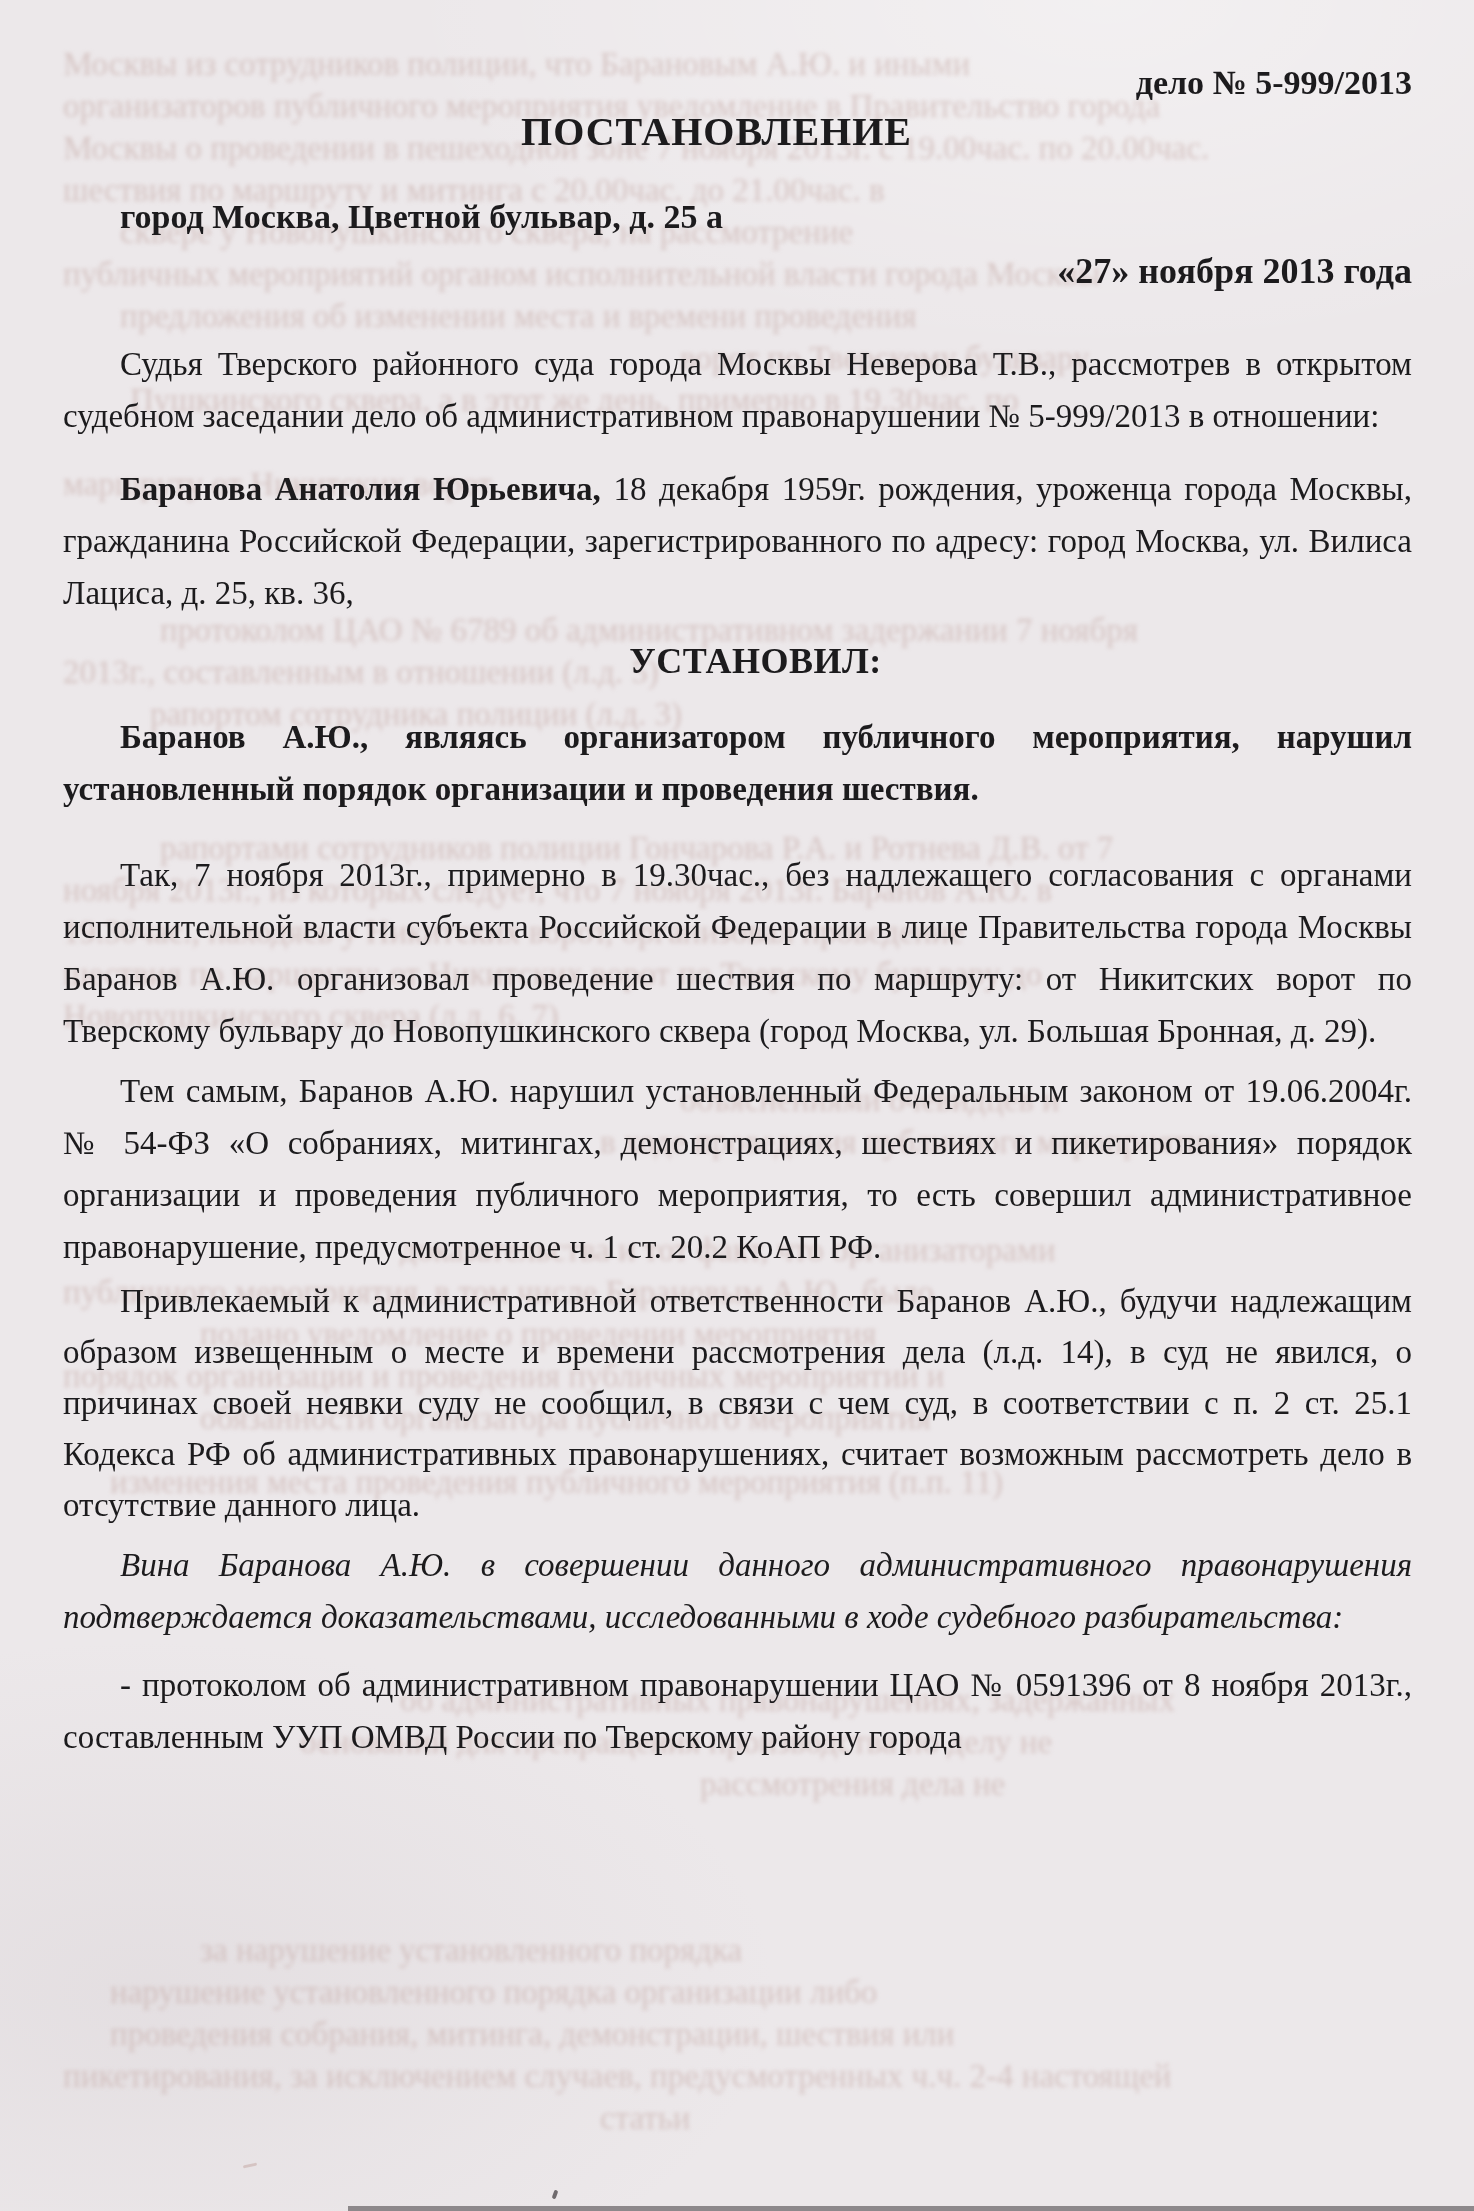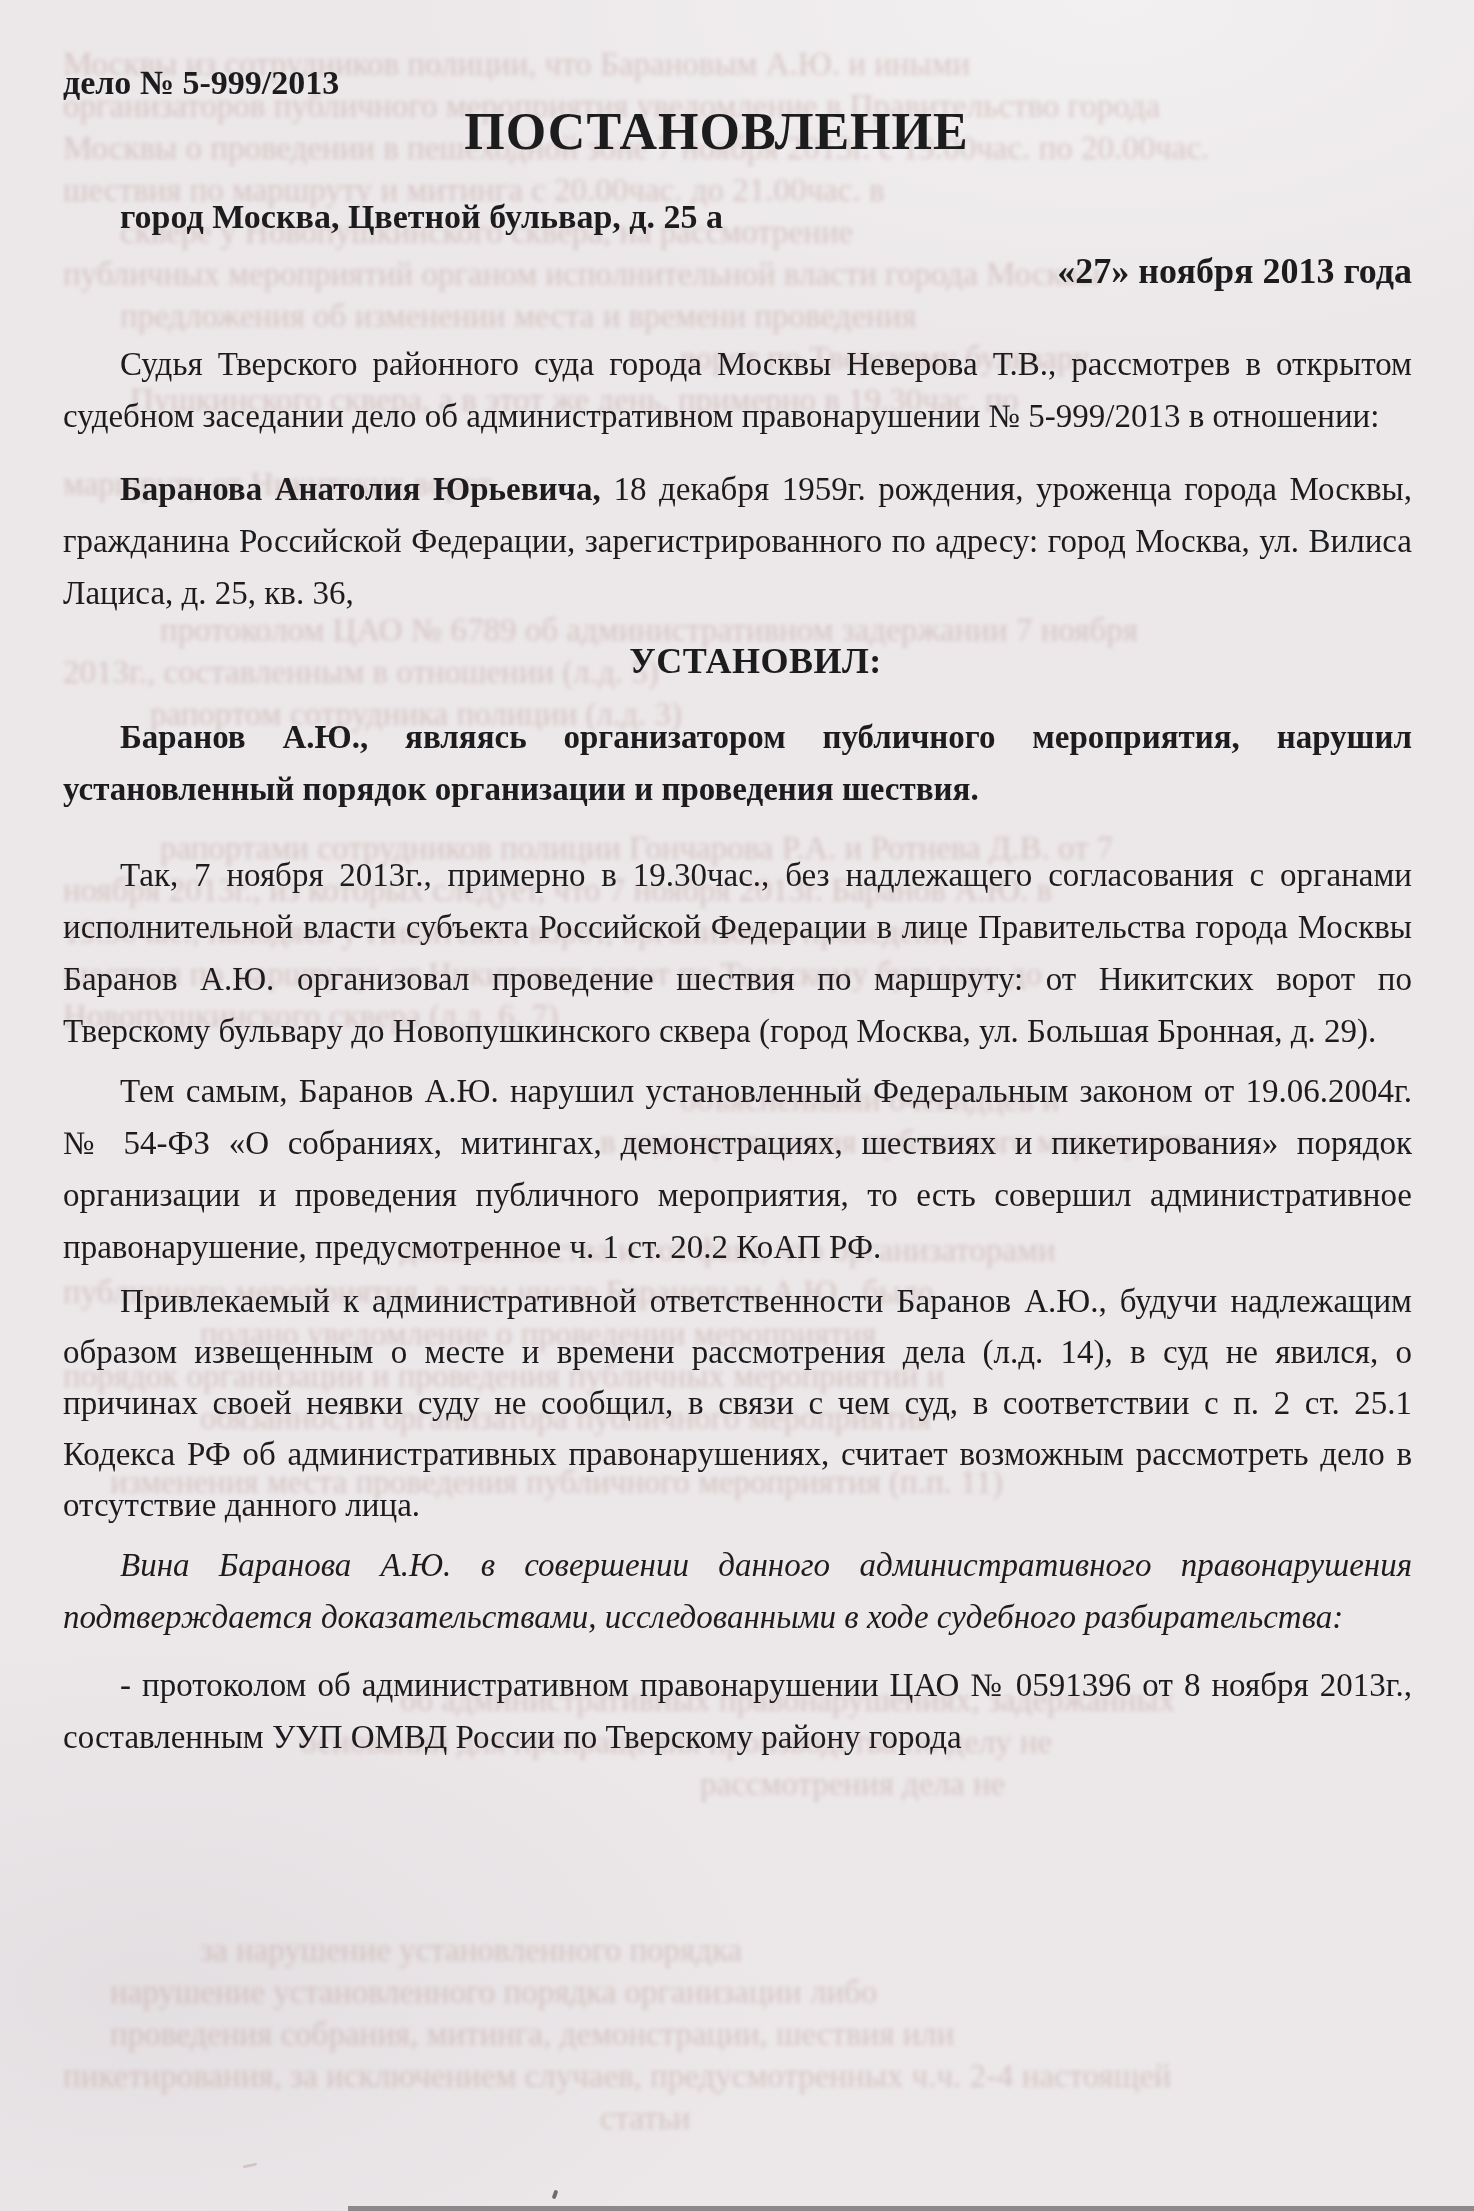--- a/index.html
+++ b/index.html
@@ -23,22 +23,22 @@
     font-size:33px;line-height:40px;
     color:#c3a7a3;
     opacity:.55;
     filter:blur(2px);
     white-space:nowrap;
     overflow:hidden;
   }
   .bleed .gline.just{white-space:normal;text-align:justify;}
   
   .ink{position:absolute;z-index:2;left:63px;width:1349px;top:0;font-size:33px;}
-  .case{margin:64px 0 0;text-align:left;font-weight:bold;font-size:34px;line-height:38px;}
-  .title{margin:8px 42px 0 0;text-align:center;font-weight:bold;font-size:52px;line-height:44px;letter-spacing:1px;}
+  .case{margin:64px 0 0;text-align:right;font-weight:bold;font-size:34px;line-height:38px;}
+  .title{margin:8px 42px 0 0;text-align:center;font-weight:bold;font-size:40px;line-height:44px;letter-spacing:1px;}
   .location{margin:44px 0 0;font-weight:bold;font-size:34px;line-height:38px;text-indent:57px;}
   .date{margin:16px 0 0;text-align:right;font-weight:bold;font-size:36px;line-height:38px;}
   .p{margin:0;text-align:justify;text-indent:57px;line-height:52px;}
   .p1{margin-top:48px;}
   .p2{margin-top:21px;}
   .p3{margin-top:26px;}
   .heading{margin:16px 0 0 36px;text-align:center;font-weight:bold;font-size:36px;line-height:52px;letter-spacing:.5px;}
   .p4{margin-top:24px;font-weight:bold;}
   .p5{margin-top:34px;}
   .p6{margin-top:8px;}

